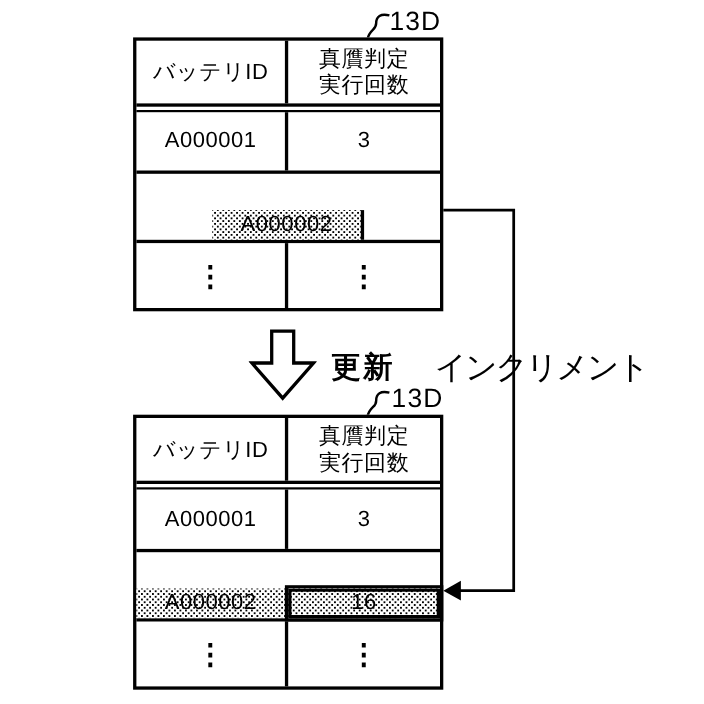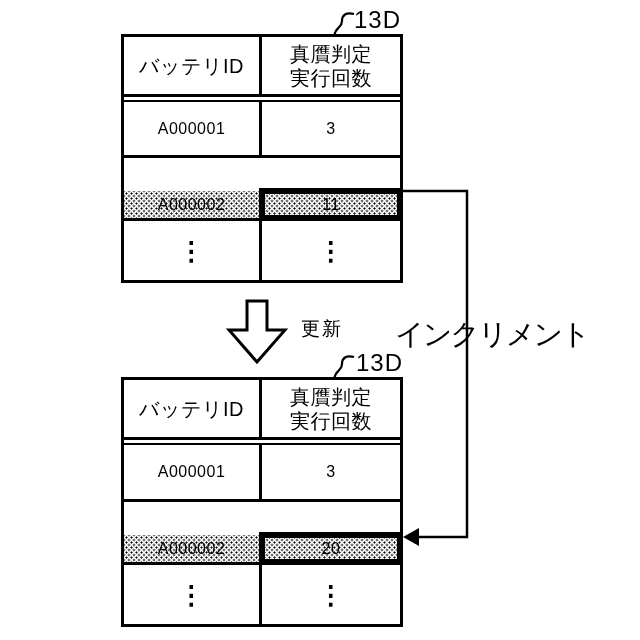--- a/index.html
+++ b/index.html
@@ -24,21 +24,21 @@
   .trow { display:flex; width:100%;justify-content:center; }
   .thead { height:60px; border-bottom:3px solid #000; }
   .dblline { height:5px; border-bottom:2px solid #000; }   
   .r1 { height:56px; border-bottom:3px solid #000; }
   .r2 { height:63px; border-bottom:3px solid #000; }
   #tbl-bottom .r1 { height:57px; }
   .r3 { height:59px; }
 
   .c {
     display:flex; align-items:center; justify-content:center;
-    font-size:16px; letter-spacing:0.5px;
+    font-size:20px; letter-spacing:0.5px;
   }
   .c.id  { width:138px; flex:none; border-right:3px solid #000; }
   .c.val { flex:1; }
   .thead .c { font-size:20px; line-height:24px; text-align:center; white-space:pre-line; }
 
   .dots { font-size:26px; font-weight:bold; line-height:1; }
 
   .dotted {
     background-color:#fff;
     background-image:
@@ -54,21 +54,21 @@
   }
 
   
   .abs { position:absolute; }
   .lbl-ref { font-size:24px; letter-spacing:1px; }
   #ref-top    { left:354px; top:6px; }
   #ref-bottom { left:356px; top:349px; }
   #leader-top    { left:331px; top:9px; }
   #leader-bottom { left:331px; top:352px; }
 
-  #update-label    { left:301px; top:316px; font-size:19px; letter-spacing:2px; }
+  #update-label    { left:301px; top:316px; font-size:27px; letter-spacing:2px;font-weight:bold; }
   #increment-label { left:395px; top:315px; font-size:29px; letter-spacing:-2px; z-index:3; }
 
   #block-arrow { left:226px; top:299px; }
   #connector   { left:400px; top:182px; z-index:1; }
 </style>
 </head>
 <body>
 
 <div class="stage">
 
@@ -83,21 +83,20 @@
       <div class="c val">真贋判定
 実行回数</div>
     </div>
     <div class="dblline"></div>
     <div class="trow r1">
       <div class="c id">A000001</div>
       <div class="c val">3</div>
     </div>
     <div class="trow r2">
       <div class="c id dotted">A000002</div>
-      <div class="c val dotted thick">11</div>
     </div>
     <div class="trow r3">
       <div class="c id dots">⋮</div>
       <div class="c val dots">⋮</div>
     </div>
   </div>
 
   <svg id="block-arrow" class="abs" width="62" height="66" viewBox="0 0 62 66">
     <polygon points="21,2 41,2 41,31 59,31 31,63 3,31 21,31" fill="#fff" stroke="#000" stroke-width="3" stroke-linejoin="miter"></polygon>
   </svg>
@@ -120,21 +119,21 @@
       <div class="c val">真贋判定
 実行回数</div>
     </div>
     <div class="dblline"></div>
     <div class="trow r1">
       <div class="c id">A000001</div>
       <div class="c val">3</div>
     </div>
     <div class="trow r2">
       <div class="c id dotted">A000002</div>
-      <div class="c val dotted thick">20</div>
+      <div class="c val dotted thick">16</div>
     </div>
     <div class="trow r3">
       <div class="c id dots">⋮</div>
       <div class="c val dots">⋮</div>
     </div>
   </div>
 
 </div>
 
 </body></html>

